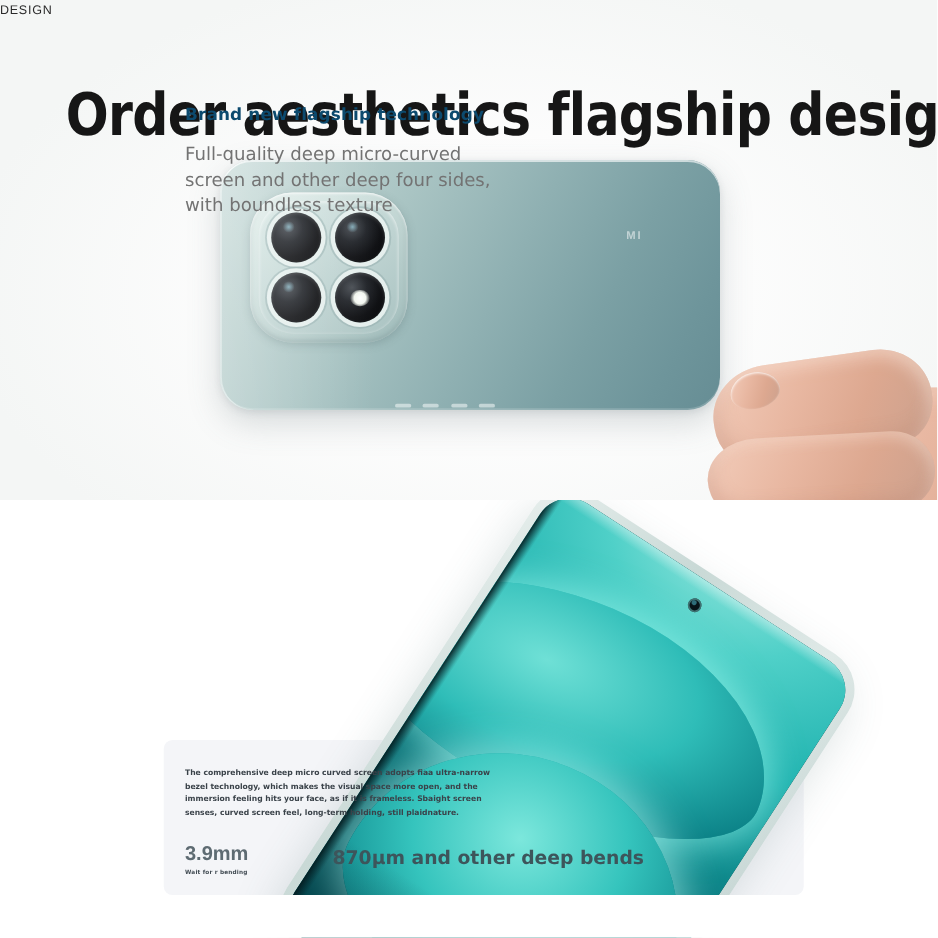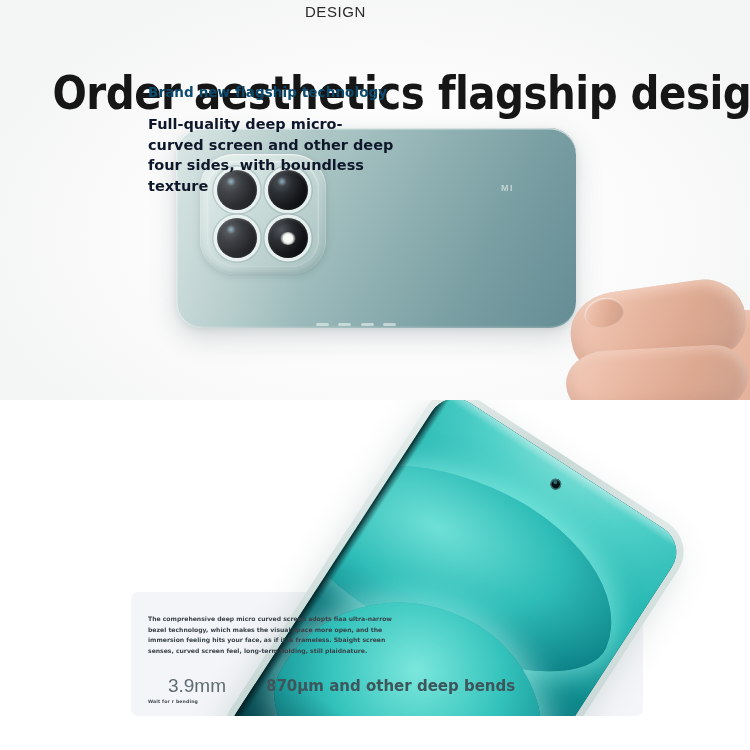--- a/index.html
+++ b/index.html
@@ -33,22 +33,22 @@
       radial-gradient(ellipse 420px 260px at 52% 58%, #ffffff 0%, #fdfdfd 42%, #f4f6f5 100%),
       linear-gradient(180deg, #f2f5f4 0%, #f7f9f8 40%, #ffffff 100%);
     overflow: hidden;
   }
 
   .eyebrow {
     position: absolute;
     left: 0;
     top: 3px;
     width: 671px;
-    text-align: center;
-    font-size: 15px;
+    text-align: left;
+    font-size: 10px;
     letter-spacing: 0.6px;
     color: #2a2a2a;
     font-family: "Liberation Sans", sans-serif;
     font-weight: 400;
   }
 
   .headline {
     position: absolute;
     left: 0;
     top: 38px;
@@ -271,22 +271,22 @@
     font-size: 13.5px;
     font-weight: 700;
     color: #0c4a6e;
     letter-spacing: 0.1px;
     font-family: "DejaVu Sans", sans-serif;
     margin: 0 0 14px 0;
   }
   .subhead {
     font-size: 14.5px;
     line-height: 1.42;
-    font-weight: 700;
-    color: #0f172a;
+    font-weight: 400;
+    color: #737373;
     font-family: "DejaVu Sans", sans-serif;
     margin: 0;
     max-width: 250px;
   }
 
   .info-card {
     position: absolute;
     left: 131px;
     top: 592px;
     width: 512px;
@@ -314,26 +314,25 @@
     left: 148px;
     top: 676px;
     z-index: 3;
     display: flex;
     align-items: flex-start;
   }
   .metric-left {
     width: 78px;
   }
   .metric-value {
-    font-size: 19px;
-    font-weight: 400;
+    font-size: 16px;
+    font-weight: 700;
     color: #5e6b72;
     line-height: 1;
     font-family: "Liberation Sans", sans-serif;
-    text-align: right;
   }
   .metric-sub {
     margin-top: 4px;
     font-size: 4.6px;
     font-weight: 700;
     color: #404a52;
     letter-spacing: 0.15px;
     font-family: "DejaVu Sans", sans-serif;
   }
   .metric-main {

